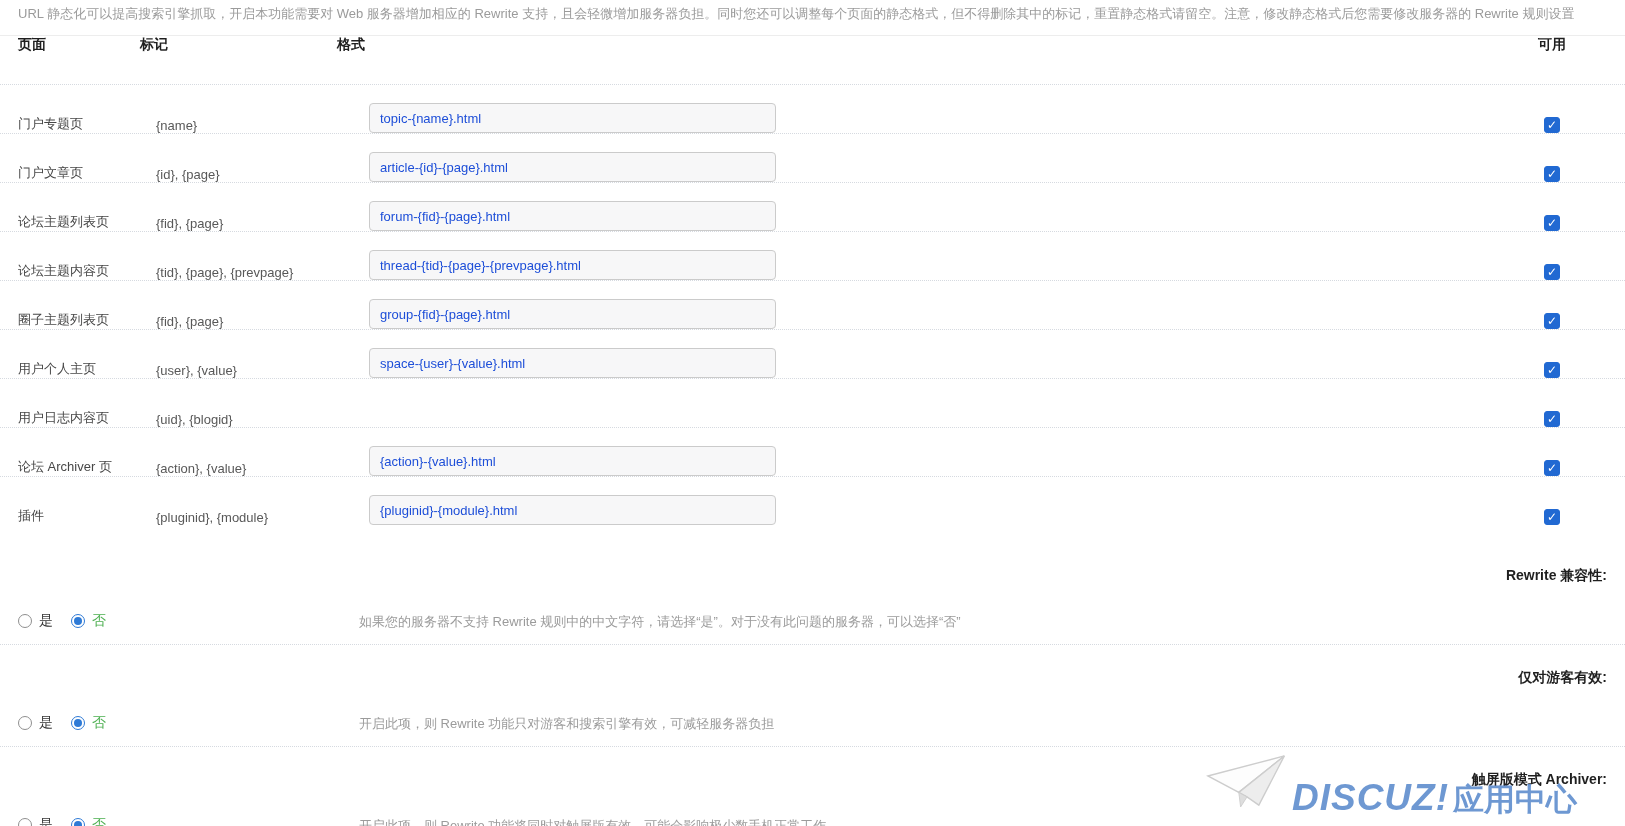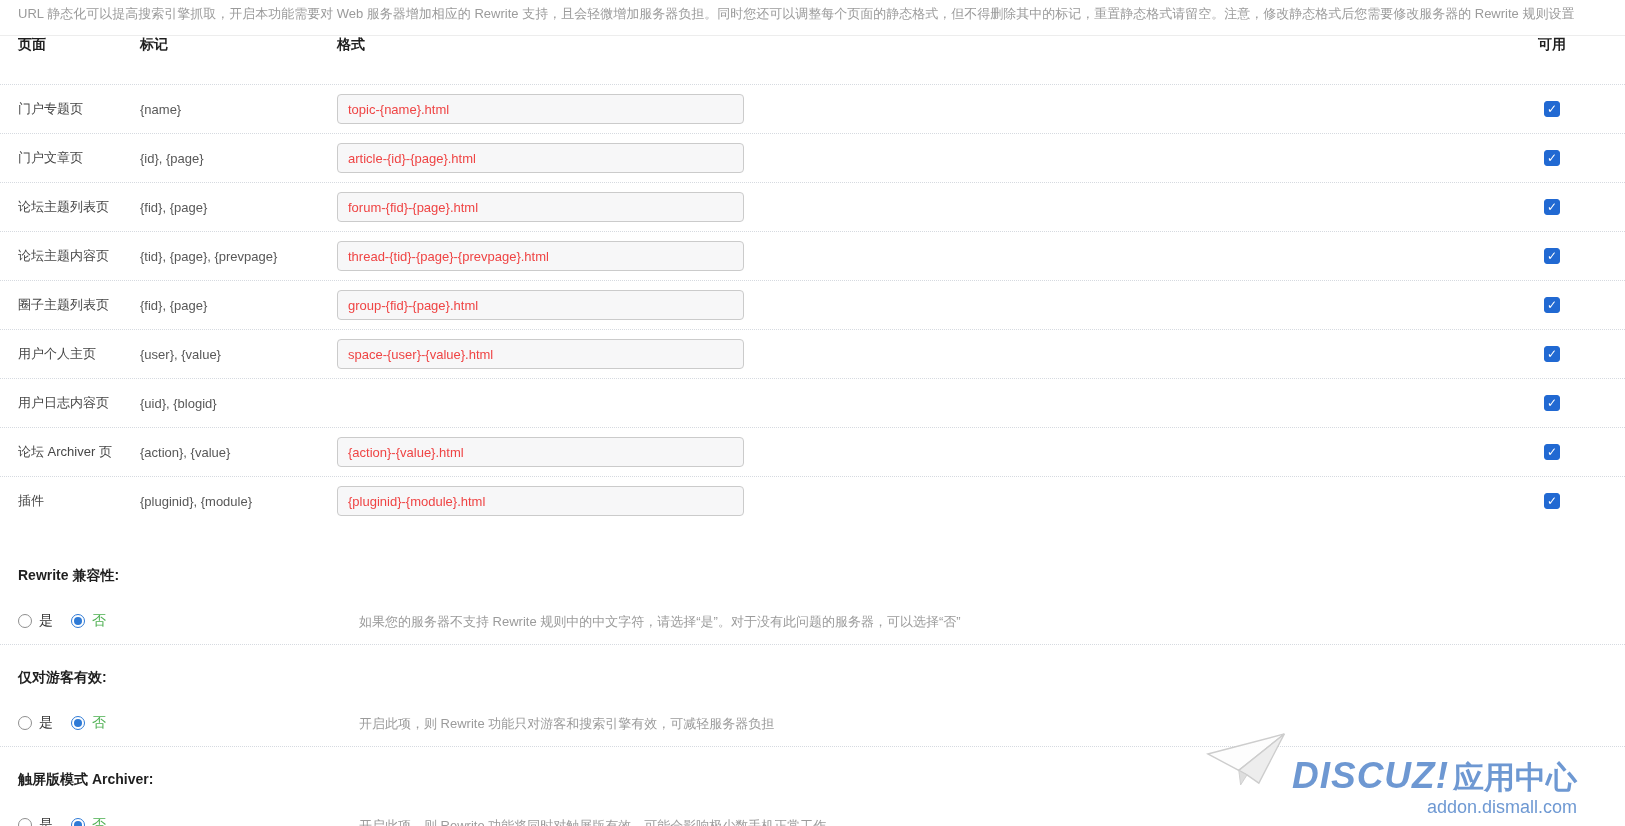--- a/index.html
+++ b/index.html
@@ -23,53 +23,54 @@
   .thead {
     display:flex; align-items:flex-start;
     height:48px; padding:0 18px;
     font-size:14px; font-weight:bold; color:#1f1f1f;
   }
   .col-page   { width:122px; flex:none; }
   .col-tag    { width:197px; flex:none; }
   .col-format { flex:1 1 auto; min-width:0; }
   .col-avail  { width:110px; flex:none; margin-left:auto; display:flex; justify-content:center; }
   .trow {
-    display:flex; align-items:center;
+    display:flex; align-items:flex-end;
     height:49px; padding:0 18px;
     border-top:1px dotted #d6dae0;
     font-size:13px;
+    gap:16px;
   }
   .cell-label { color:#474747; }
   .cell-tag   { color:#585858; }
   .fmt-input {
     width:407px; height:30px;
     padding:0 10px;
     border:1px solid #cbcbcb;
     border-radius:4px;
     background:#f7f7f8;
-    color:#ef4444;
+    color:#1d4ed8;
     font-size:13px;
     font-family:"Liberation Sans","DejaVu Sans",sans-serif;
     outline:none;
   }
   .checkbox {
     width:16px; height:16px;
     border-radius:3px;
     border:1px solid #b5b5b5;
     background:#fff;
     display:flex; align-items:center; justify-content:center;
     font-size:12px; line-height:1; color:#fff; font-weight:bold;
     cursor:pointer;
   }
   .checkbox.checked { background:var(--accent,#2169d2); border-color:var(--accent,#2169d2); }
   .checkbox .check { visibility:hidden; }
   .checkbox.checked .check { visibility:visible; }
   
   .options { margin-top:18px; }
-  .option  { padding:24px 18px 14px 18px; }
+  .option  { padding:24px 18px 14px 18px;text-align:right; }
   .option + .option { border-top:1px dotted #d6dae0; }
   .opt-label { font-size:14px; font-weight:bold; color:#1f1f1f; margin-bottom:27px; }
   .opt-controls { position:relative; display:flex; align-items:center; height:18px; }
   .radio-group { display:flex; align-items:center; margin-right:18px; cursor:pointer; }
   .radio {
     width:14px; height:14px; border-radius:50%;
     border:1px solid #8f8f8f; background:#fff;
     display:flex; align-items:center; justify-content:center;
     flex:none;
   }
@@ -282,15 +283,14 @@
   <svg class="wm-plane" viewBox="0 0 90 70">
     <polygon points="2,24 86,2 36,42" fill="#fdfdfd" stroke="#c9c9c9" stroke-width="1.5"></polygon>
     <polygon points="36,42 86,2 58,56 45,47" fill="#ececec" stroke="#c9c9c9" stroke-width="1.5"></polygon>
     <polygon points="36,42 45,47 38,58" fill="#dcdcdc" stroke="#c9c9c9" stroke-width="1"></polygon>
   </svg>
   <div class="wm-text">
     <div class="wm-brandline">
       <span class="wm-brand">DISCUZ!</span>
       <span class="wm-suffix">应用中心</span>
     </div>
-    <div class="wm-domain">addon.dismall.com</div>
   </div>
 </div>
 
 </body></html>

